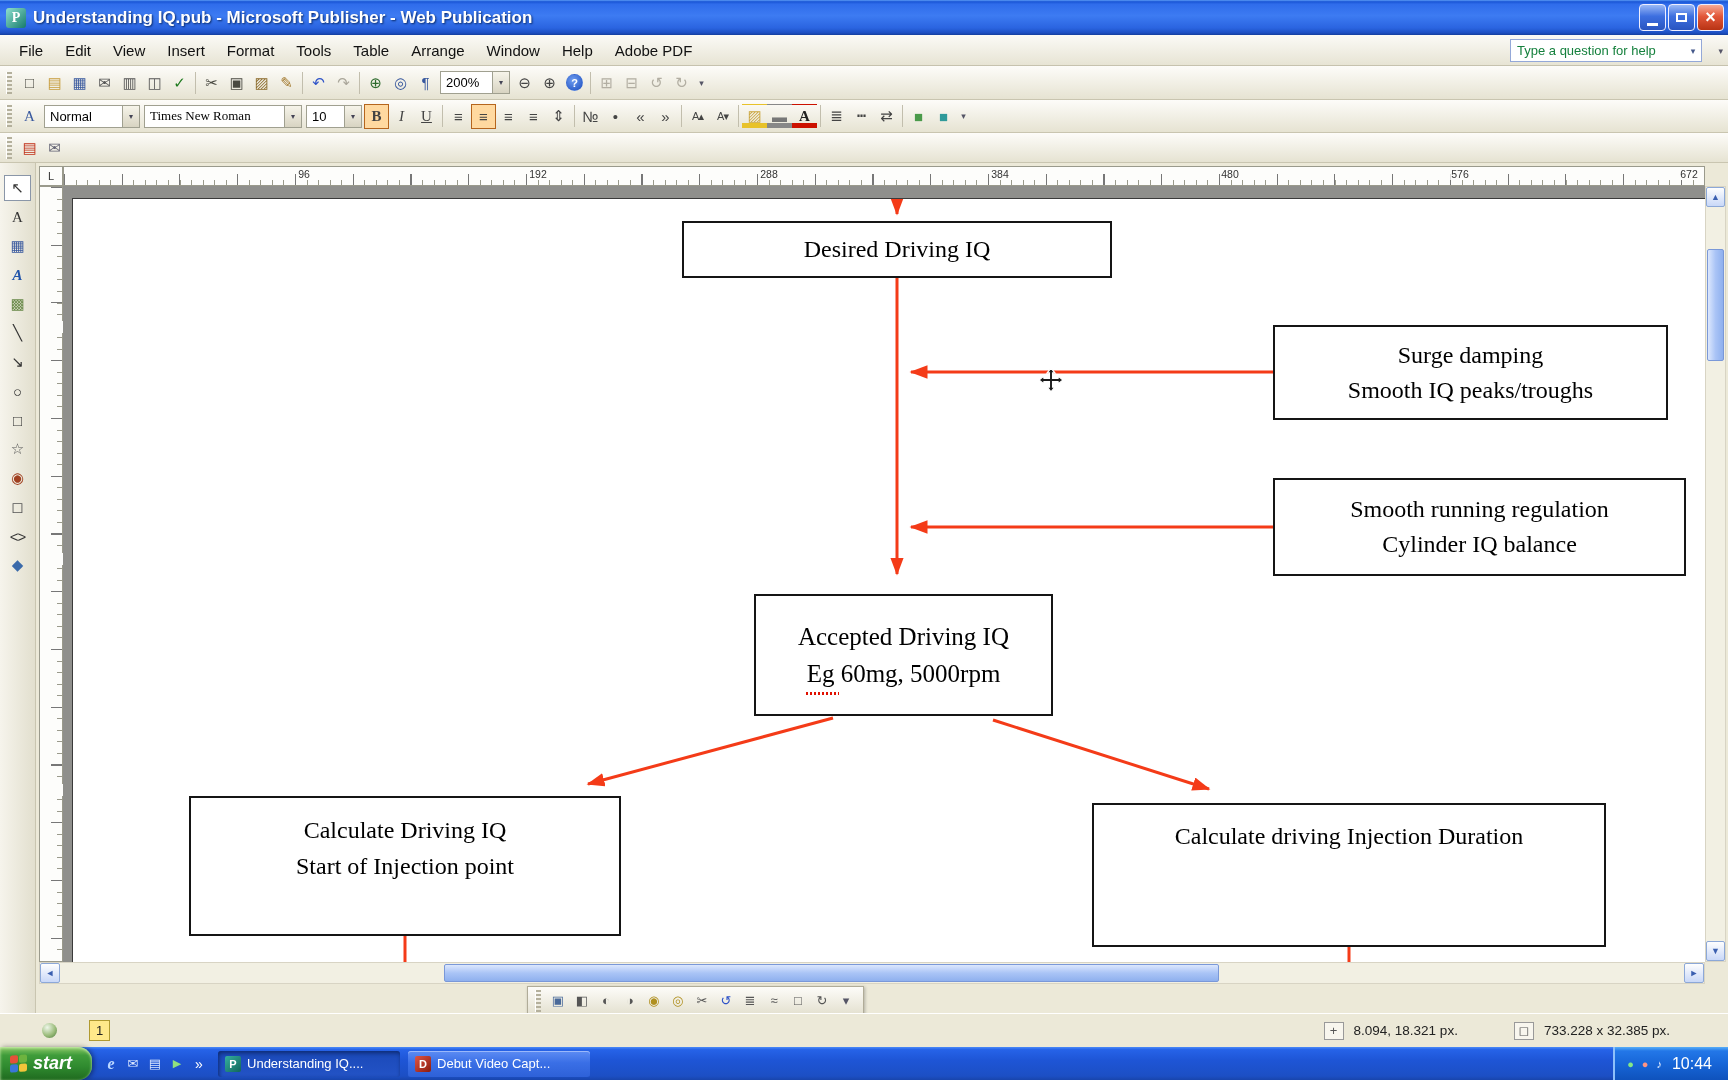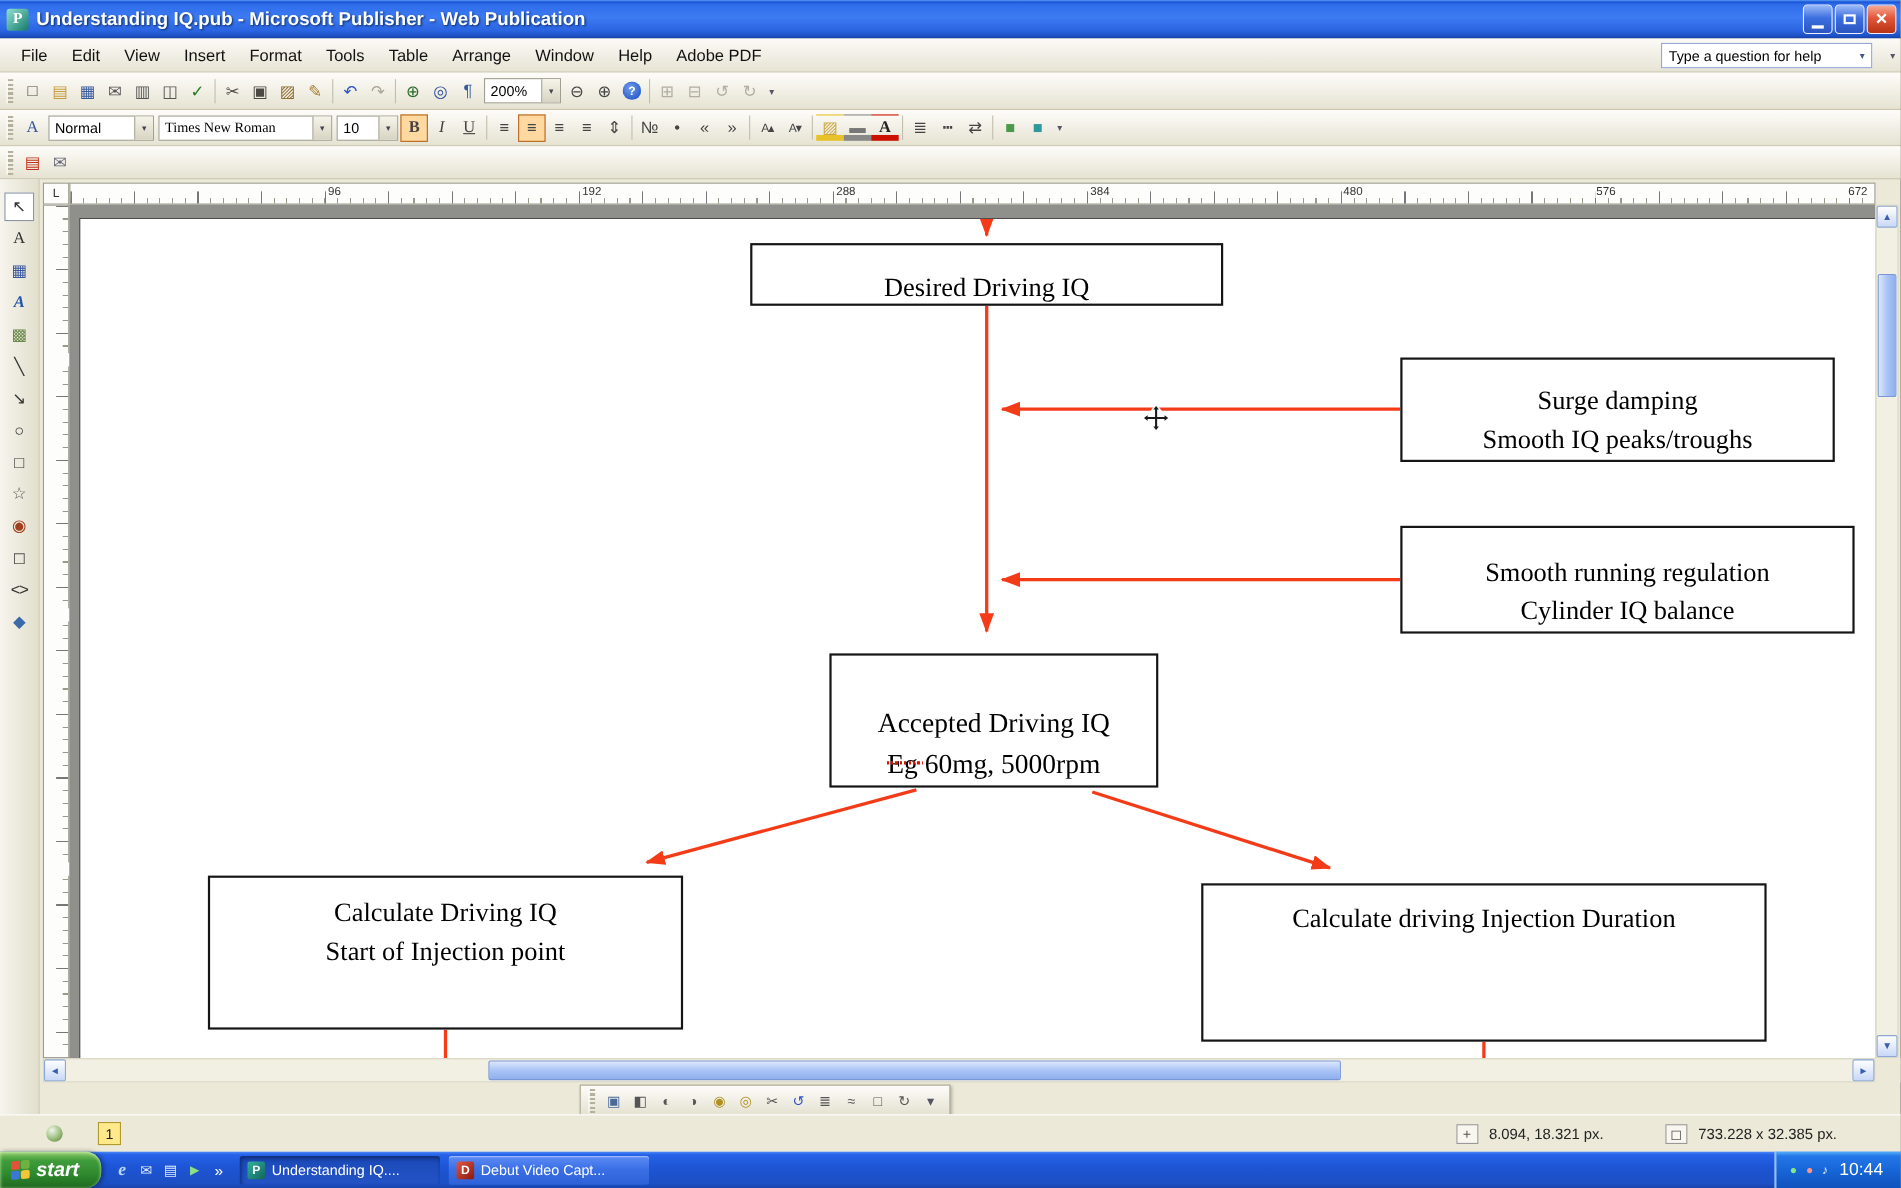--- a/index.html
+++ b/index.html
@@ -17,21 +17,21 @@
   .wclose{background:linear-gradient(180deg,#f7ab96,#e2573a 45%,#b83314);font-size:18px;font-weight:bold;}
   .mingl{width:11px;height:3px;background:#fff;margin-top:13px;}
   .restgl{width:11px;height:9px;border:2px solid #fff;box-sizing:border-box;}
   
   .menubar{position:absolute;left:0;top:35px;width:100%;height:31px;box-sizing:border-box;
     background:linear-gradient(180deg,#fbfaf6,#e7e4d4);border-bottom:1px solid #c6c2ae;display:flex;align-items:center;padding-left:8px;}
   .menus{display:flex;text-align:right;}
   .menu-item{padding:5px 11px;font-size:15px;color:#111;white-space:nowrap;}
   .askbox{position:absolute;right:26px;top:4px;width:192px;height:23px;background:#fff;border:1px solid #94a8d8;
     display:flex;align-items:center;padding-left:6px;box-sizing:border-box;}
-  .ask-text{color:#000000;font-size:13px;}
+  .ask-text{color:#15803d;font-size:13px;}
   .askdd{margin-left:auto;width:16px;text-align:center;color:#44588a;font-size:9px;}
   .mini-dd{position:absolute;right:5px;top:11px;font-size:9px;color:#556;}
   
   .tbrow{position:absolute;left:0;width:100%;box-sizing:border-box;background:linear-gradient(180deg,#fdfcf9,#e6e3d2);
     border-bottom:1px solid #c9c5b0;display:flex;align-items:center;padding-left:4px;}
   .tb-std{top:66px;height:34px;}
   .tb-fmt{top:100px;height:33px;}
   .tb-x{top:133px;height:30px;}
   .grip{width:5px;height:22px;margin:0 5px 0 2px;border-left:1px solid #fff;
     background:repeating-linear-gradient(180deg,#b4b09c 0 2px,transparent 2px 4px);}
@@ -87,21 +87,21 @@
     display:flex;flex-direction:column;align-items:center;padding-top:12px;gap:3px;}
   .obj{width:27px;height:26px;display:flex;align-items:center;justify-content:center;font-size:15px;color:#333;
     border:1px solid transparent;box-sizing:border-box;flex:none;}
   .obj.active{background:#fff;border:1px solid #8a96a8;}
   .obj.wordart{font-family:"Liberation Serif",serif;font-style:italic;font-weight:bold;color:#2255aa;}
   
   .canvas{position:absolute;left:63px;top:186px;width:1642px;height:776px;background:#8f8f8c;overflow:hidden;}
   .page{position:absolute;left:9px;top:12px;width:1698px;height:860px;background:#fff;border:1px solid #3a3a3a;}
   .arrows{position:absolute;left:0;top:0;}
   .dbox{position:absolute;border:2px solid #151515;background:#fff;display:flex;flex-direction:column;align-items:center;
-    justify-content:flex-end;font-family:"Liberation Serif","DejaVu Serif",serif;color:#000;text-align:center;box-sizing:border-box;}
+    justify-content:center;font-family:"Liberation Serif","DejaVu Serif",serif;color:#000;text-align:center;box-sizing:border-box;}
   #box-desired{left:609px;top:22px;width:430px;height:57px;font-size:24px;}
   #box-surge{left:1200px;top:126px;width:395px;height:95px;font-size:24px;line-height:1.45;}
   #box-smooth{left:1200px;top:279px;width:413px;height:98px;font-size:24px;line-height:1.45;}
   #box-accepted{left:681px;top:395px;width:299px;height:122px;font-size:25px;line-height:1.5;}
   #box-calciq{left:116px;top:597px;width:432px;height:140px;font-size:24px;line-height:1.5;justify-content:flex-start;padding-top:14px;}
   #box-calcdur{left:1019px;top:604px;width:514px;height:144px;font-size:24px;justify-content:flex-start;padding-top:18px;}
   .sq{position:absolute;left:50px;top:96px;width:33px;height:3px;
     background:repeating-linear-gradient(90deg,#e01000 0 2px,transparent 2px 4px);}
   
   .hscroll{position:absolute;left:39px;top:962px;width:1666px;height:22px;background:#f2f0e3;border:1px solid #d8d4c4;

